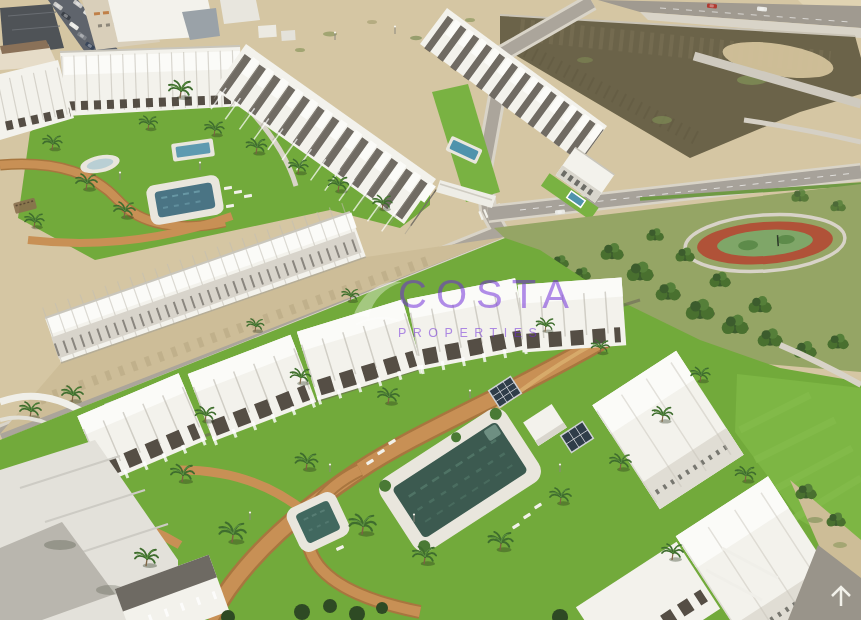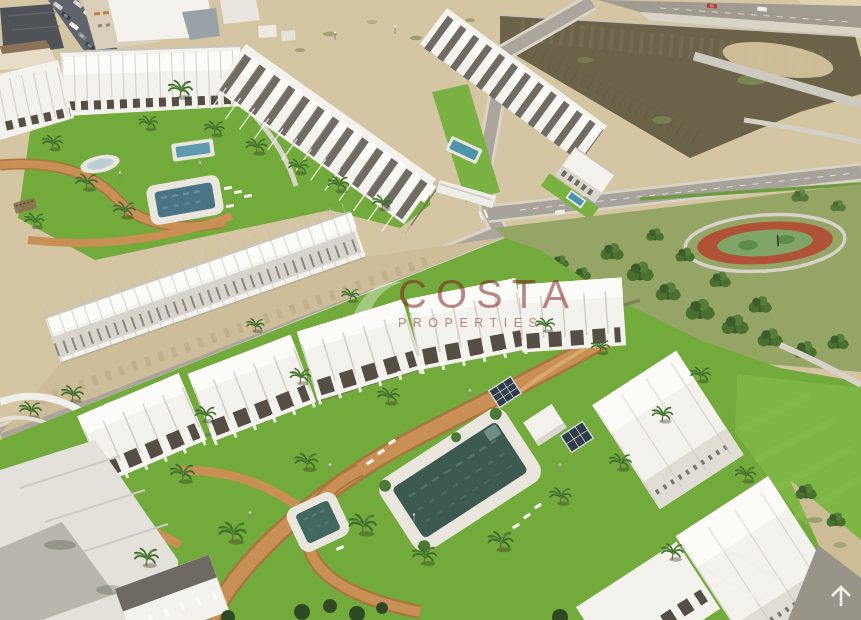--- a/index.html
+++ b/index.html
@@ -4,21 +4,21 @@
 <style>
   html,body{margin:0;padding:0;background:#222;}
   .scene{position:relative;width:861px;height:620px;overflow:hidden;background:#d5c6a3;
          font-family:"Liberation Sans",sans-serif;}
   .scene svg{display:block;}
   .watermark{position:absolute;left:346px;top:266px;color:#fff;opacity:.52;pointer-events:none;
              font-family:"Liberation Sans",sans-serif;}
   .wm-logo{position:absolute;left:0;top:8px;width:62px;height:62px;opacity:.8;}
   .wm-text{margin-left:52px;margin-top:12px;}
   .wm-l1,.wm-l2{font-size:40px;line-height:33px;letter-spacing:9px;font-weight:400;white-space:nowrap;}
-  .wm-l3{font-size:12.5px;letter-spacing:6.5px;margin-top:5px;white-space:nowrap;}
+  .wm-l3{font-size:12.5px;letter-spacing:6.5px;margin-top:15px;white-space:nowrap;}
 </style>
 </head>
 <body>
 
 <div class="scene">
 <svg width="861" height="620" viewBox="0 0 861 620">
   <defs>
     <g id="palm">
       <ellipse cx="3.5" cy="1.5" rx="6.5" ry="2.2" fill="rgba(35,48,22,0.35)"></ellipse>
       <path d="M0,2 L1,-5" stroke="var(--trunk)" stroke-width="1.2" fill="none"></path>
@@ -476,21 +476,21 @@
     <polygon points="790,480 861,540 861,585 820,548" fill="#cdbd97"></polygon>
     <ellipse cx="815" cy="520" rx="8" ry="3" fill="#8d9864" opacity=".8"></ellipse>
     <ellipse cx="840" cy="545" rx="7" ry="3" fill="#9aa06a" opacity=".8"></ellipse>
     <polygon points="818,545 861,578 861,620 788,620" fill="#99948a"></polygon>
     <path d="M832,596 L841,587 L850,596 M841,587 L841,606" stroke="#f2f1ea" stroke-width="2.5" fill="none"></path>
     <use href="#tree" transform="translate(806,492) scale(1.1)"></use>
     <use href="#tree" transform="translate(836,520)"></use>
   </g>
 </svg>
 
-  <div class="watermark" style="opacity: 0.52; color: #7f1d1d;">
+  <div class="watermark" style="opacity: 0.52; color: #6d28d9;">
     <svg class="wm-logo" viewBox="0 0 60 60">
       <path d="M6,44 C14,18 34,5 54,8 C38,13 26,24 22,42 C16,40 10,41 6,44 Z" fill="#ffffff" opacity=".85"></path>
       <path d="M10,49 C24,41 40,41 52,46" stroke="#ffffff" stroke-width="2" fill="none" opacity=".7"></path>
     </svg>
     <div class="wm-text">
       <div class="wm-l1">COSTA</div>
       <div class="wm-l3">PROPERTIES</div>
     </div>
   </div>
 </div>

